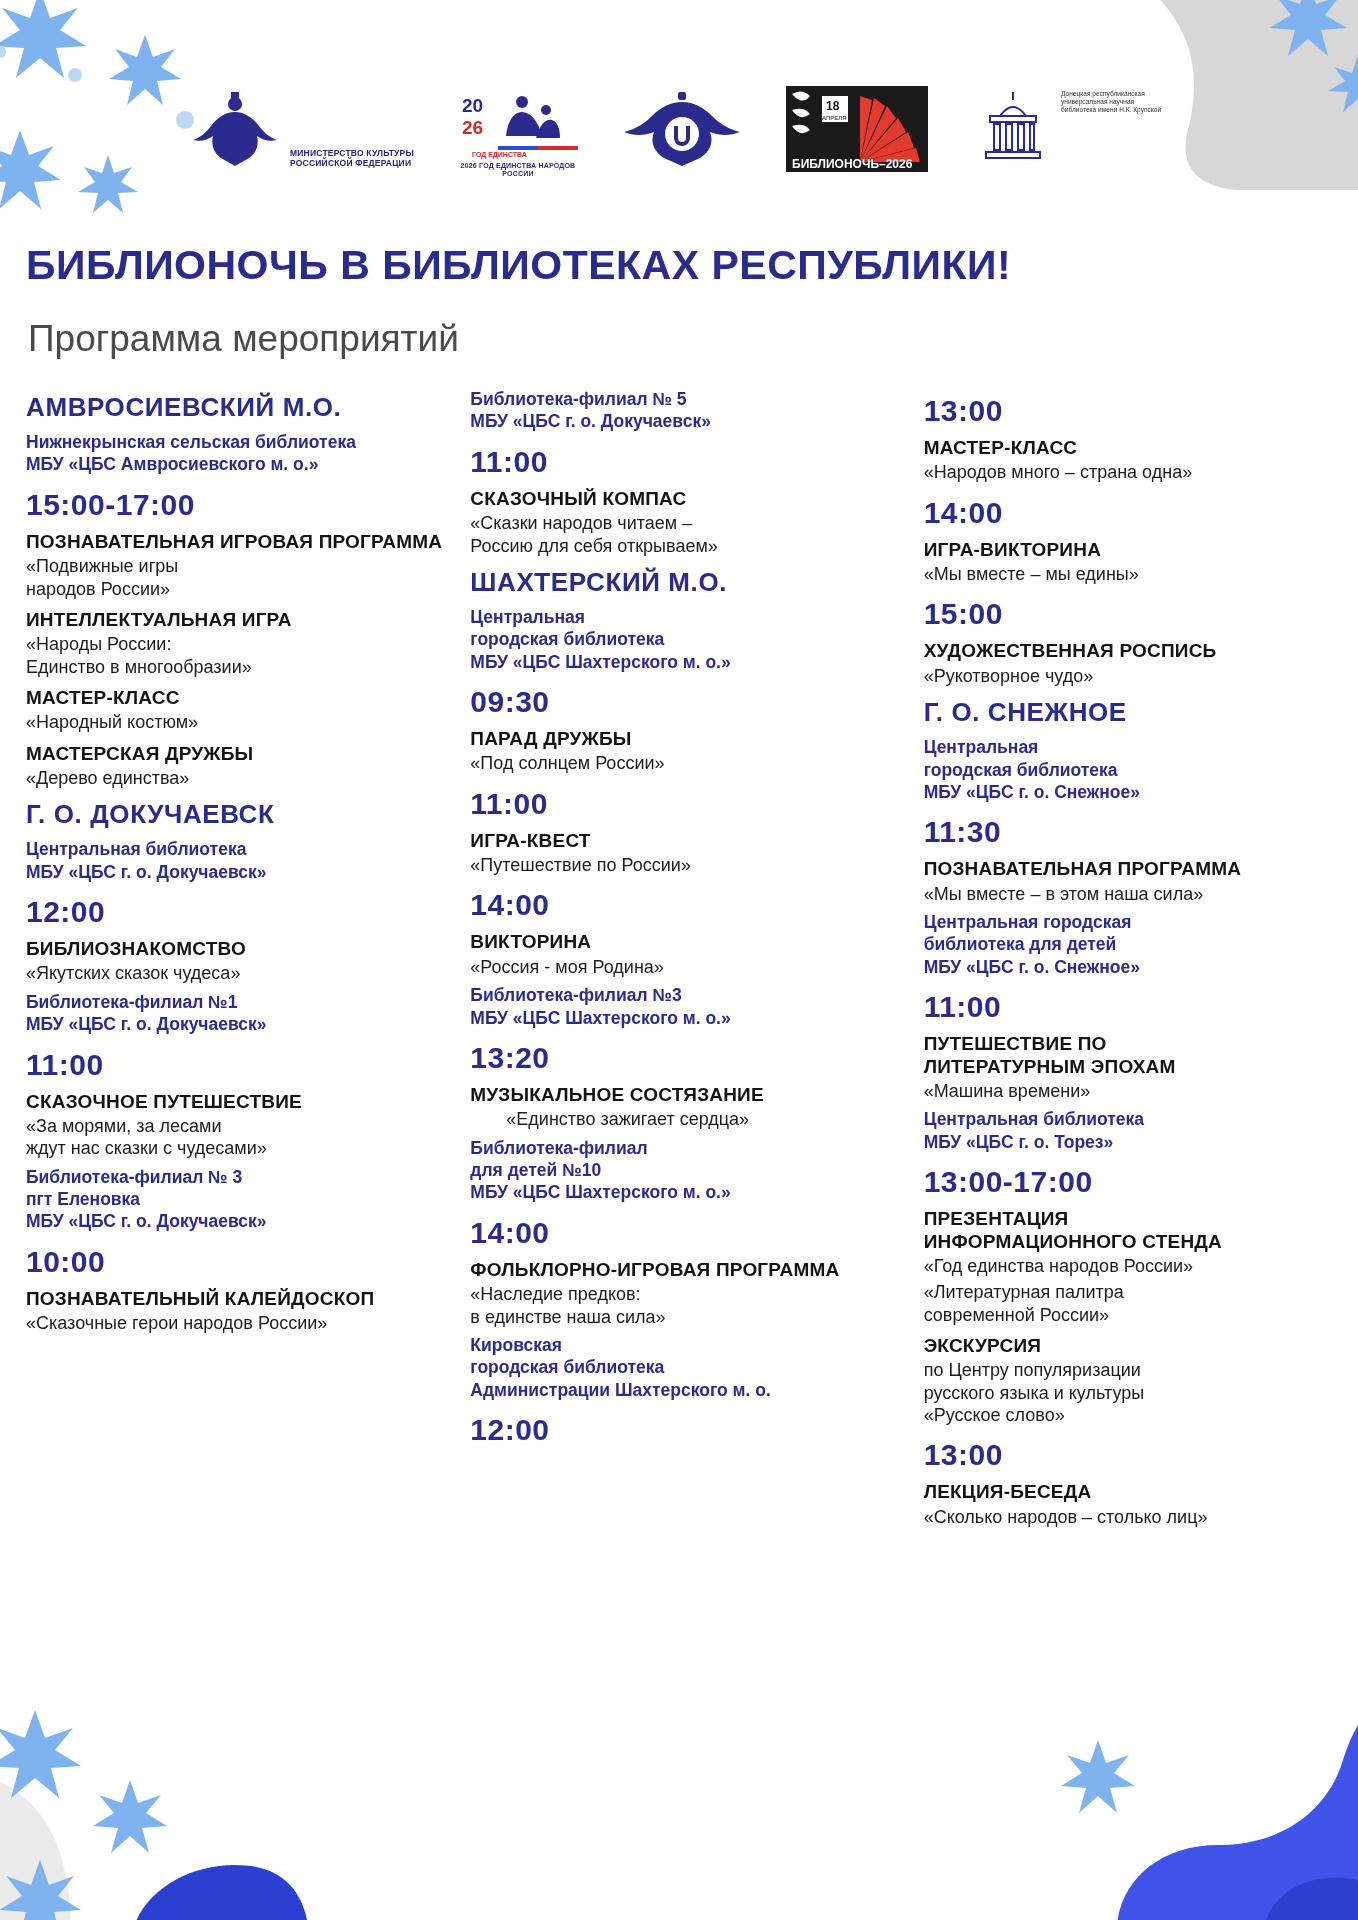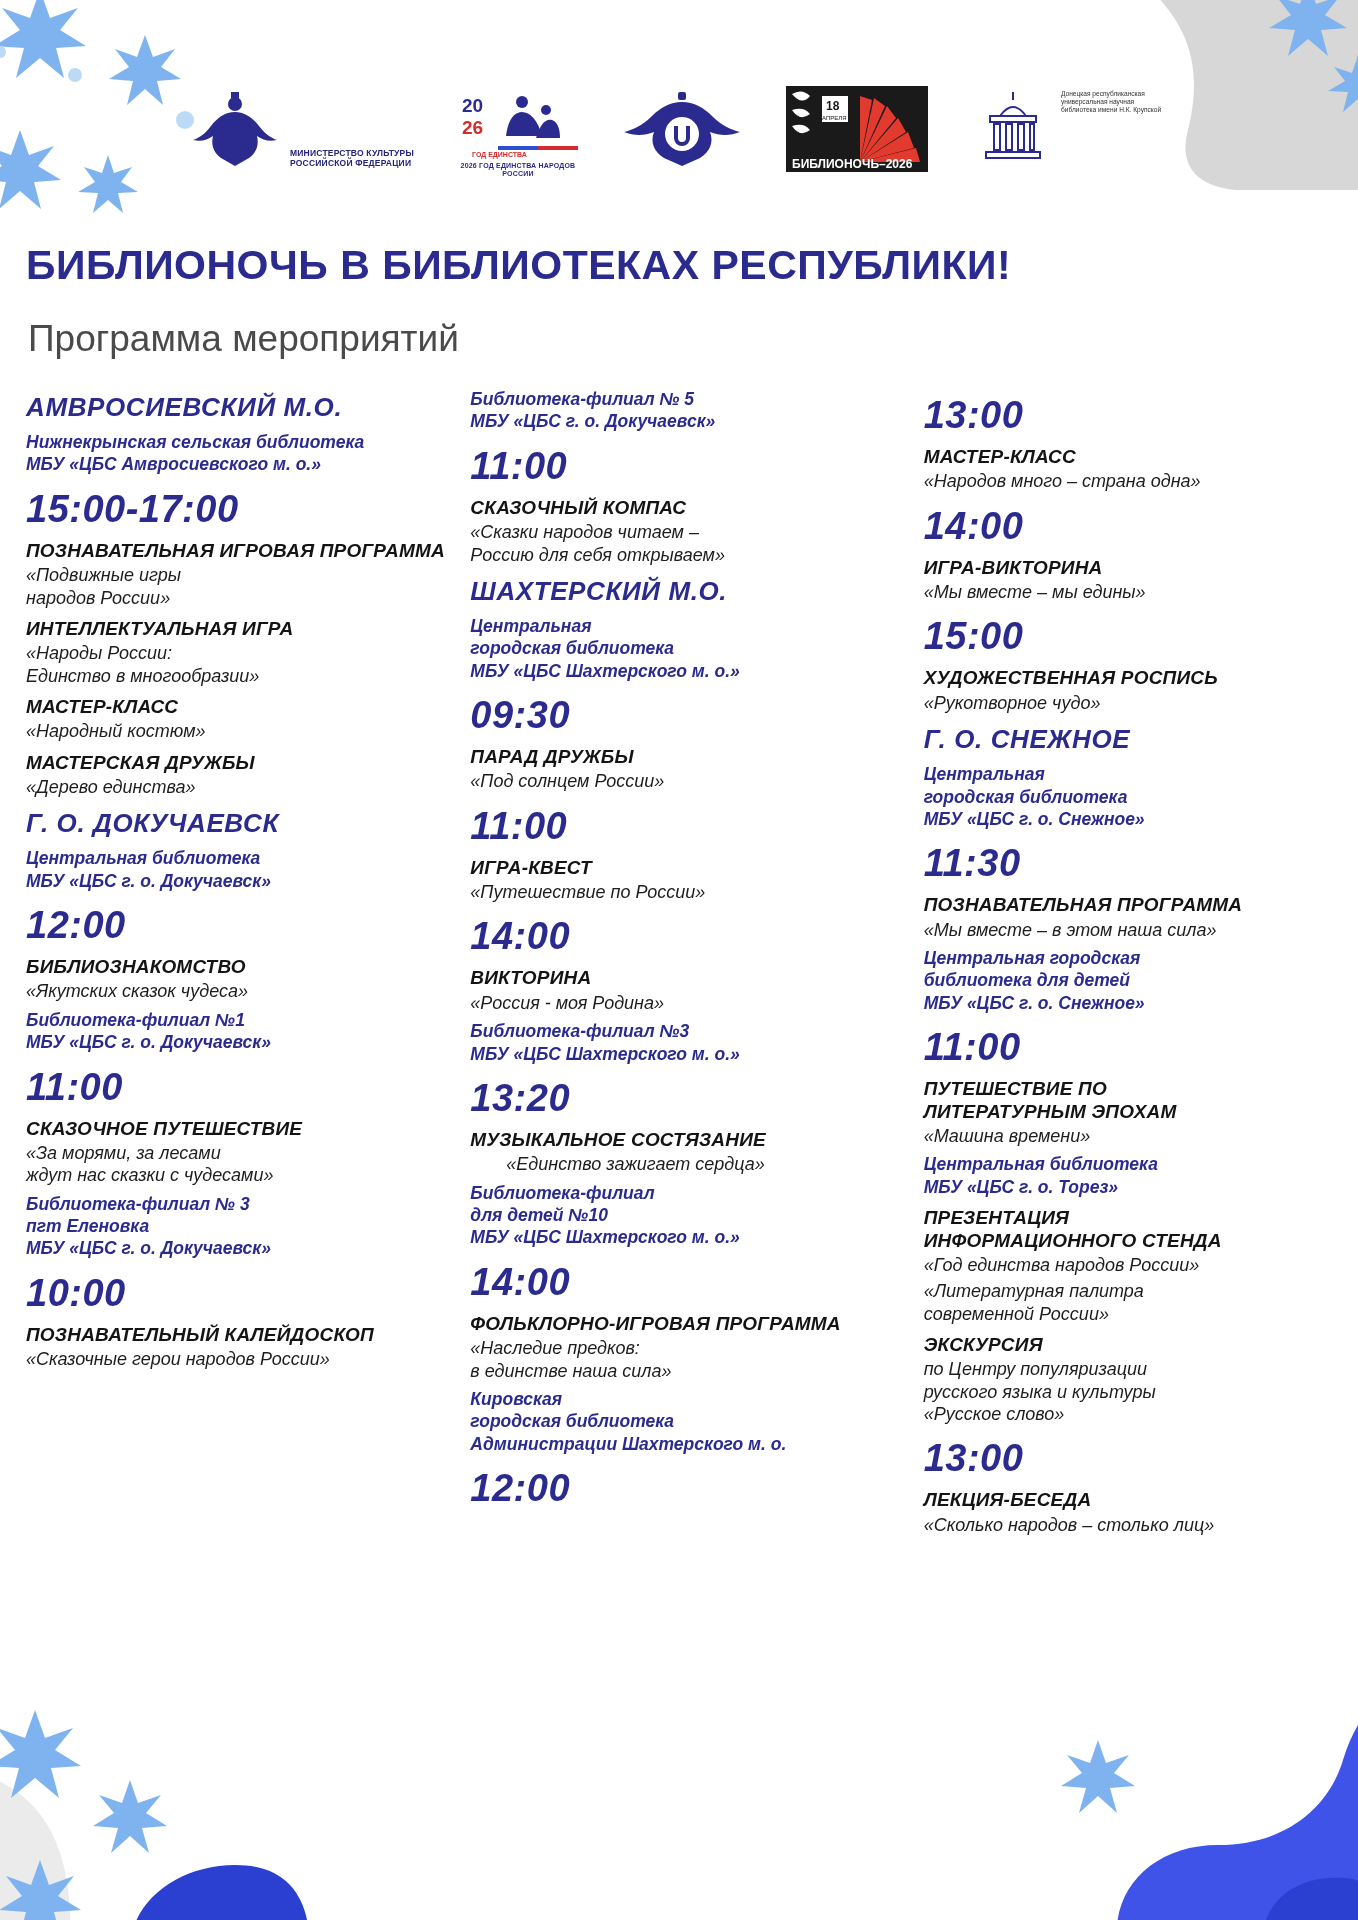--- a/index.html
+++ b/index.html
@@ -42,33 +42,33 @@
     font-size:41px;font-weight:bold;color:#2b2b8f;letter-spacing:.5px;
     font-family:"Liberation Sans", sans-serif;
   }
   .title-sub{
     position:absolute;top:318px;left:28px;width:1000px;
     font-size:37px;color:#4a4a4a;
   }
 
   
   .cols{position:absolute;top:382px;left:26px;width:1312px;display:flex;gap:22px;}
-  .col{width:423px;font-style:italic;}
+  .col{width:423px;}
   .col.c2{width:432px;}
   .col.c3{width:415px;}
 
   .city{
     color:#2b2b8f;font-weight:bold;letter-spacing:.6px;
     font-size:26px;margin:10px 0 8px 0;
   }
   .venue{
     color:#2b2b8f;font-weight:bold;font-size:17.5px;line-height:1.28;margin:6px 0 4px 0;
   }
   .time{
-    color:#2b2b8f;font-weight:bold;font-size:38px;margin:12px 0 5px 0;letter-spacing:.5px;
+    color:#2b2b8f;font-weight:bold;font-size:30px;margin:12px 0 5px 0;letter-spacing:.5px;
   }
   .ev-title{
     color:#141414;font-weight:bold;font-size:19px;line-height:1.18;margin:9px 0 2px 0;letter-spacing:.2px;
   }
   .ev-sub{
     color:#1d1d1d;font-size:18px;line-height:1.24;margin:0 0 4px 0;
   }
 </style>
 </head>
 <body>
@@ -301,20 +301,21 @@
         <div class="ev-sub" style="white-space: pre-line;">«Мы вместе – в этом наша сила»</div>
         <div class="venue" style="white-space: pre-line;">Центральная городская
 библиотека для детей
 МБУ «ЦБС г. о. Снежное»</div>
         <div class="time" style="white-space: pre-line;">11:00</div>
         <div class="ev-title" style="white-space: pre-line;">ПУТЕШЕСТВИЕ ПО
 ЛИТЕРАТУРНЫМ ЭПОХАМ</div>
         <div class="ev-sub" style="white-space: pre-line;">«Машина времени»</div>
         <div class="venue" style="white-space: pre-line;">Центральная библиотека
 МБУ «ЦБС г. о. Торез»</div>
+        <div class="time" style="white-space: pre-line;">13:00-17:00</div>
         <div class="ev-title" style="white-space: pre-line;">ПРЕЗЕНТАЦИЯ
 ИНФОРМАЦИОННОГО СТЕНДА</div>
         <div class="ev-sub" style="white-space: pre-line;">«Год единства народов России»</div>
         <div class="ev-sub" style="white-space: pre-line;">«Литературная палитра
 современной России»</div>
         <div class="ev-title" style="white-space: pre-line;">ЭКСКУРСИЯ</div>
         <div class="ev-sub" style="white-space: pre-line;">по Центру популяризации
 русского языка и культуры
 «Русское слово»</div>
         <div class="time" style="white-space: pre-line;">13:00</div>

